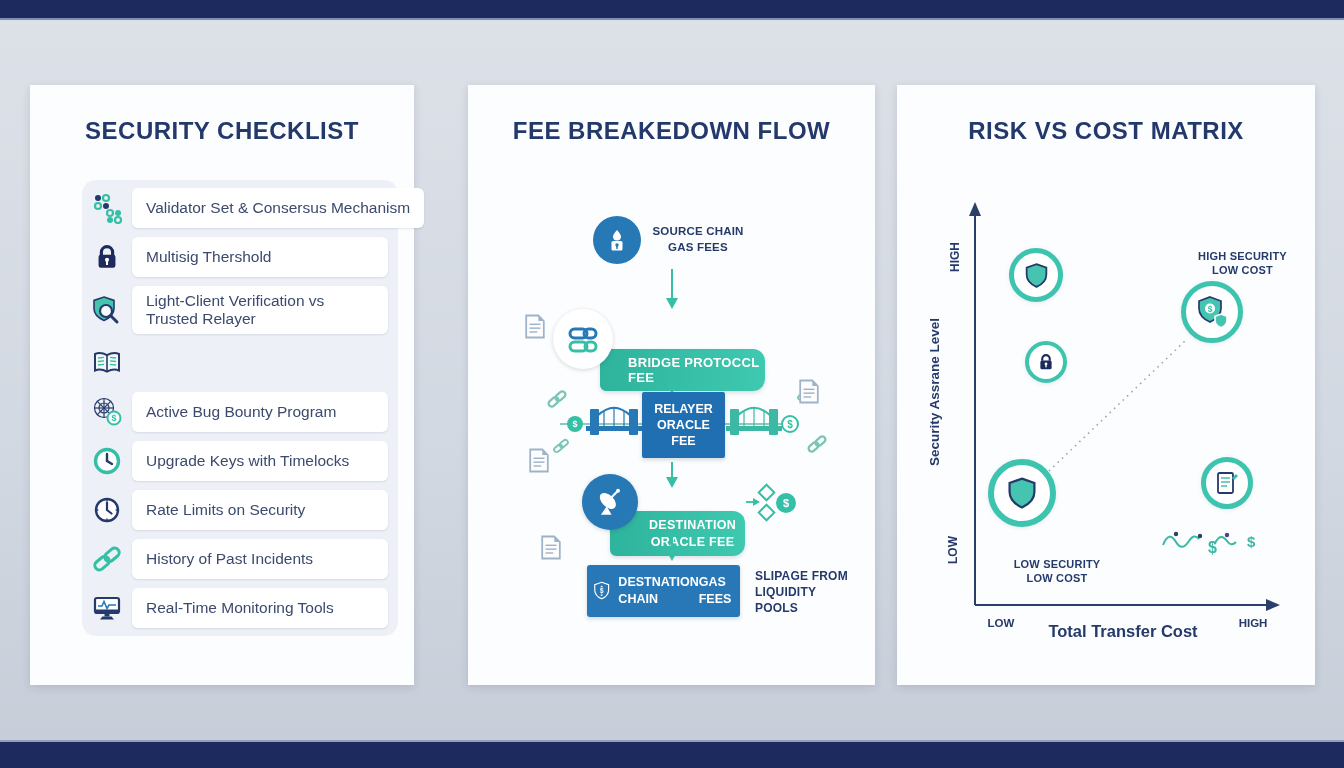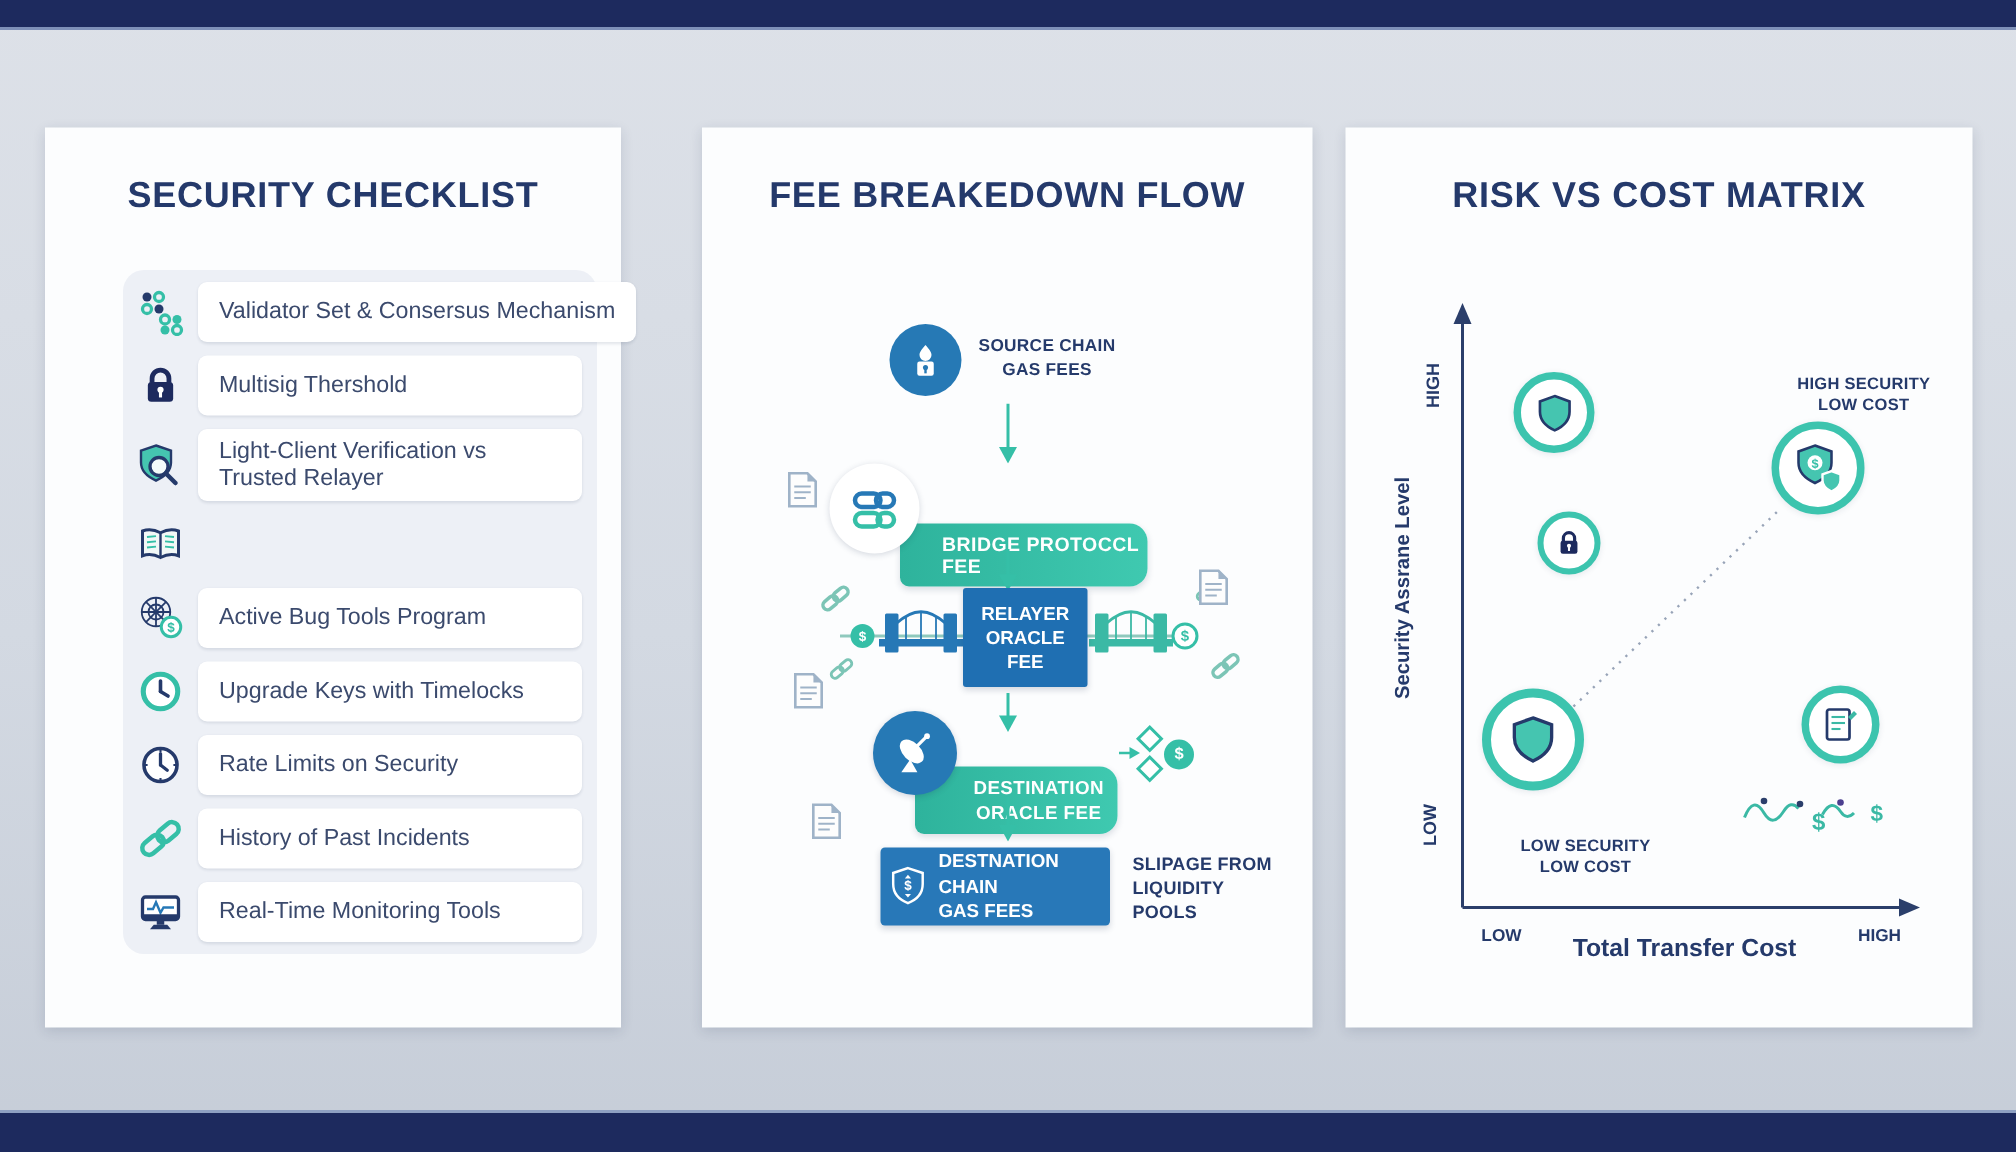--- a/index.html
+++ b/index.html
@@ -157,21 +157,21 @@
               <circle cx="13" cy="12" r="5"></circle>
             <line x1="13" y1="2.5" x2="13" y2="21.5"></line>
               <line x1="3.5" y1="12" x2="22.5" y2="12"></line>
             <line x1="6.3" y1="5.3" x2="19.7" y2="18.7"></line>
               <line x1="19.7" y1="5.3" x2="6.3" y2="18.7"></line>
           </g>
           <circle cx="23" cy="22" r="6.5" fill="#fff" stroke="#35bfa7" stroke-width="2"></circle>
           <text x="23" y="25.2" font-size="9" font-weight="bold" fill="#35bfa7" text-anchor="middle">$</text>
         </svg>
       </span>
-      <span class="cl-bar">Active Bug Tools Program</span>
+      <span class="cl-bar">Active Bug Bounty Program</span>
     </div>
 
     <div class="cl-row">
       <span class="cl-icon">
         <svg width="32" height="32" viewBox="0 0 32 32">
           <circle cx="16" cy="16" r="11.5" fill="#fff" stroke="#35bfa7" stroke-width="3.4"></circle>
           <line x1="16" y1="16" x2="16" y2="9" stroke="#253a6b" stroke-width="2.4" stroke-linecap="round"></line>
           <line x1="16" y1="16" x2="21" y2="19" stroke="#253a6b" stroke-width="2.4" stroke-linecap="round"></line>
         </svg>
       </span>
@@ -402,21 +402,21 @@
     <polygon points="1,19 13,19 7,30" fill="#35bfa7"></polygon>
   </svg>
 
   <div class="abs navy-box" style="left:119px; top:480px; width:153px; height:52px; background:#2878b8; border-radius:3px; flex-direction:row; gap:8px; padding:0 6px; font-size:12.5px; text-align:left;">
     <svg width="28" height="32" viewBox="0 0 30 34">
       <path d="M15 2 l12 4 v9 c0 8 -5.5 13 -12 15.5 c-6.5 -2.5 -12 -7.5 -12 -15.5 v-9 z" fill="none" stroke="#fff" stroke-width="2"></path>
       <text x="15" y="20" font-size="11" font-weight="bold" fill="#fff" text-anchor="middle">$</text>
       <path d="M15 7.5 l2.5 3 h-5 z" fill="#fff"></path>
         <path d="M15 26 l-2.5 -3 h5 z" fill="#fff"></path>
     </svg>
-    <span style="display:flex; flex-direction:column; line-height:1.35;">
+    <span style="display:flex; flex-direction:row; line-height:1.35;">
       <span>DESTNATION CHAIN</span>
       <span>GAS FEES</span>
     </span>
   </div>
 
   <div class="abs flow-label" style="left:287px; top:483px; font-size:12px; line-height:1.35;">
     <div>SLIPAGE FROM</div>
     <div>LIQUIDITY</div>
     <div>POOLS</div>
   </div>

